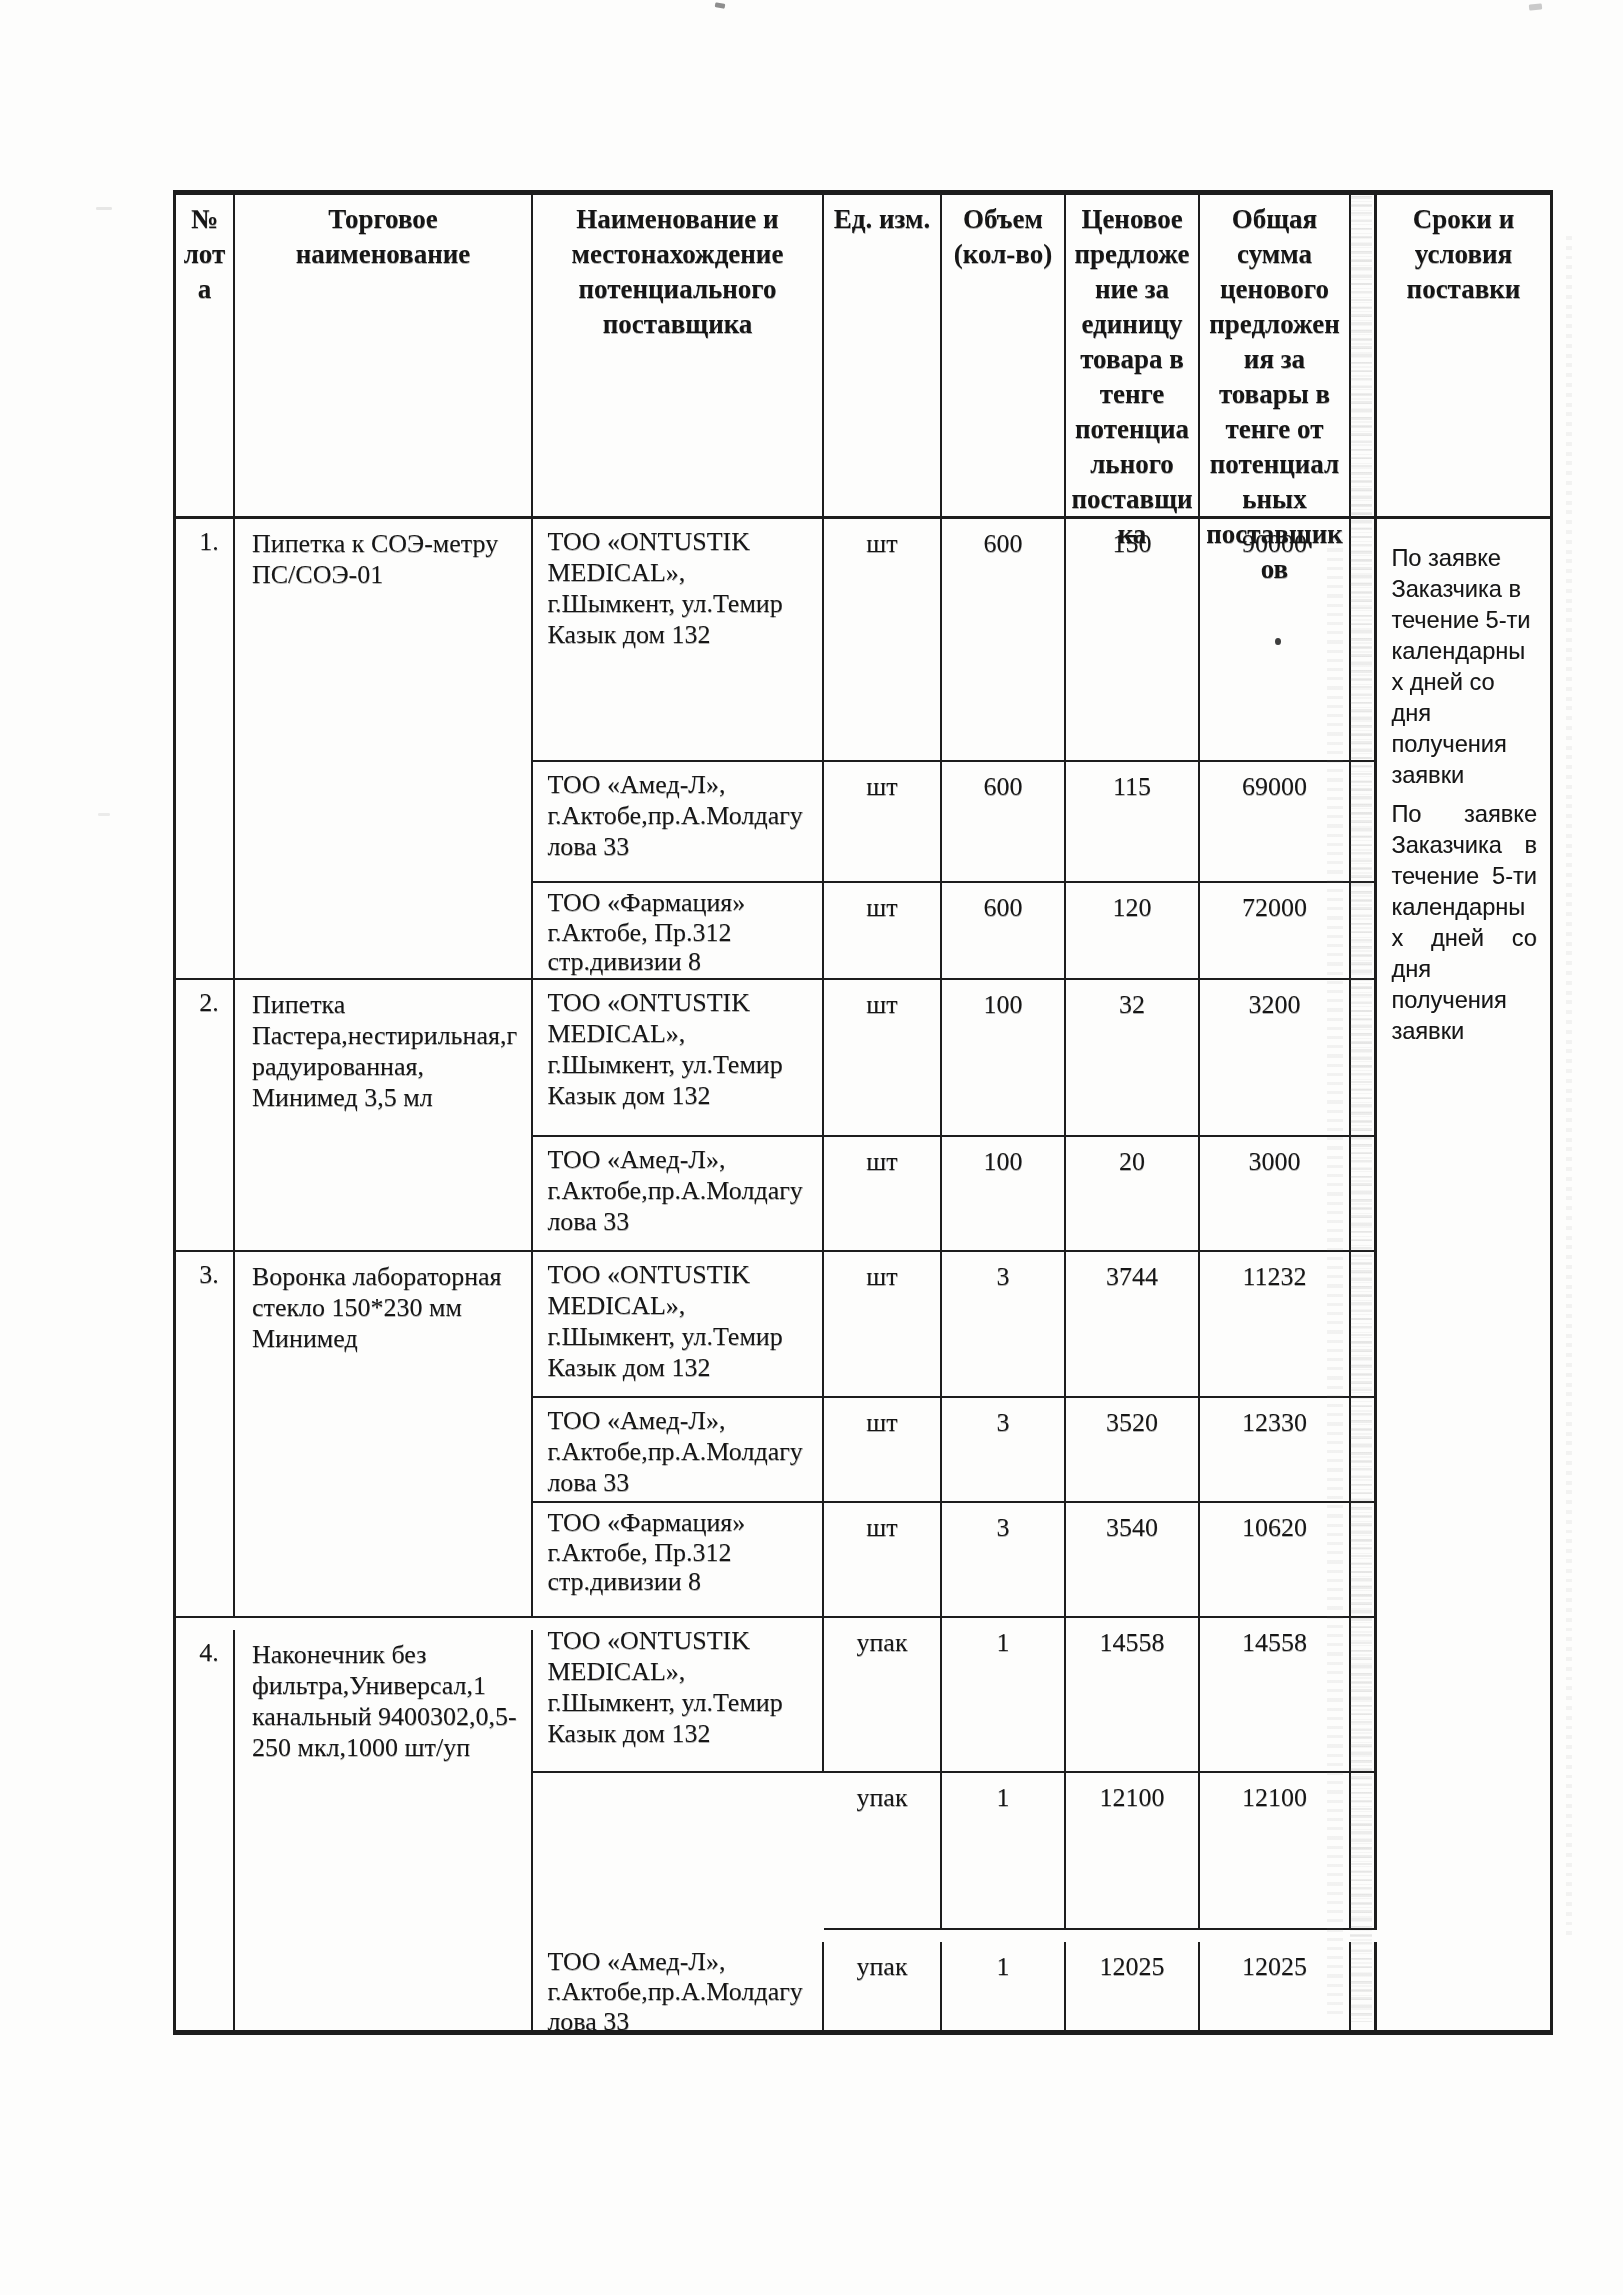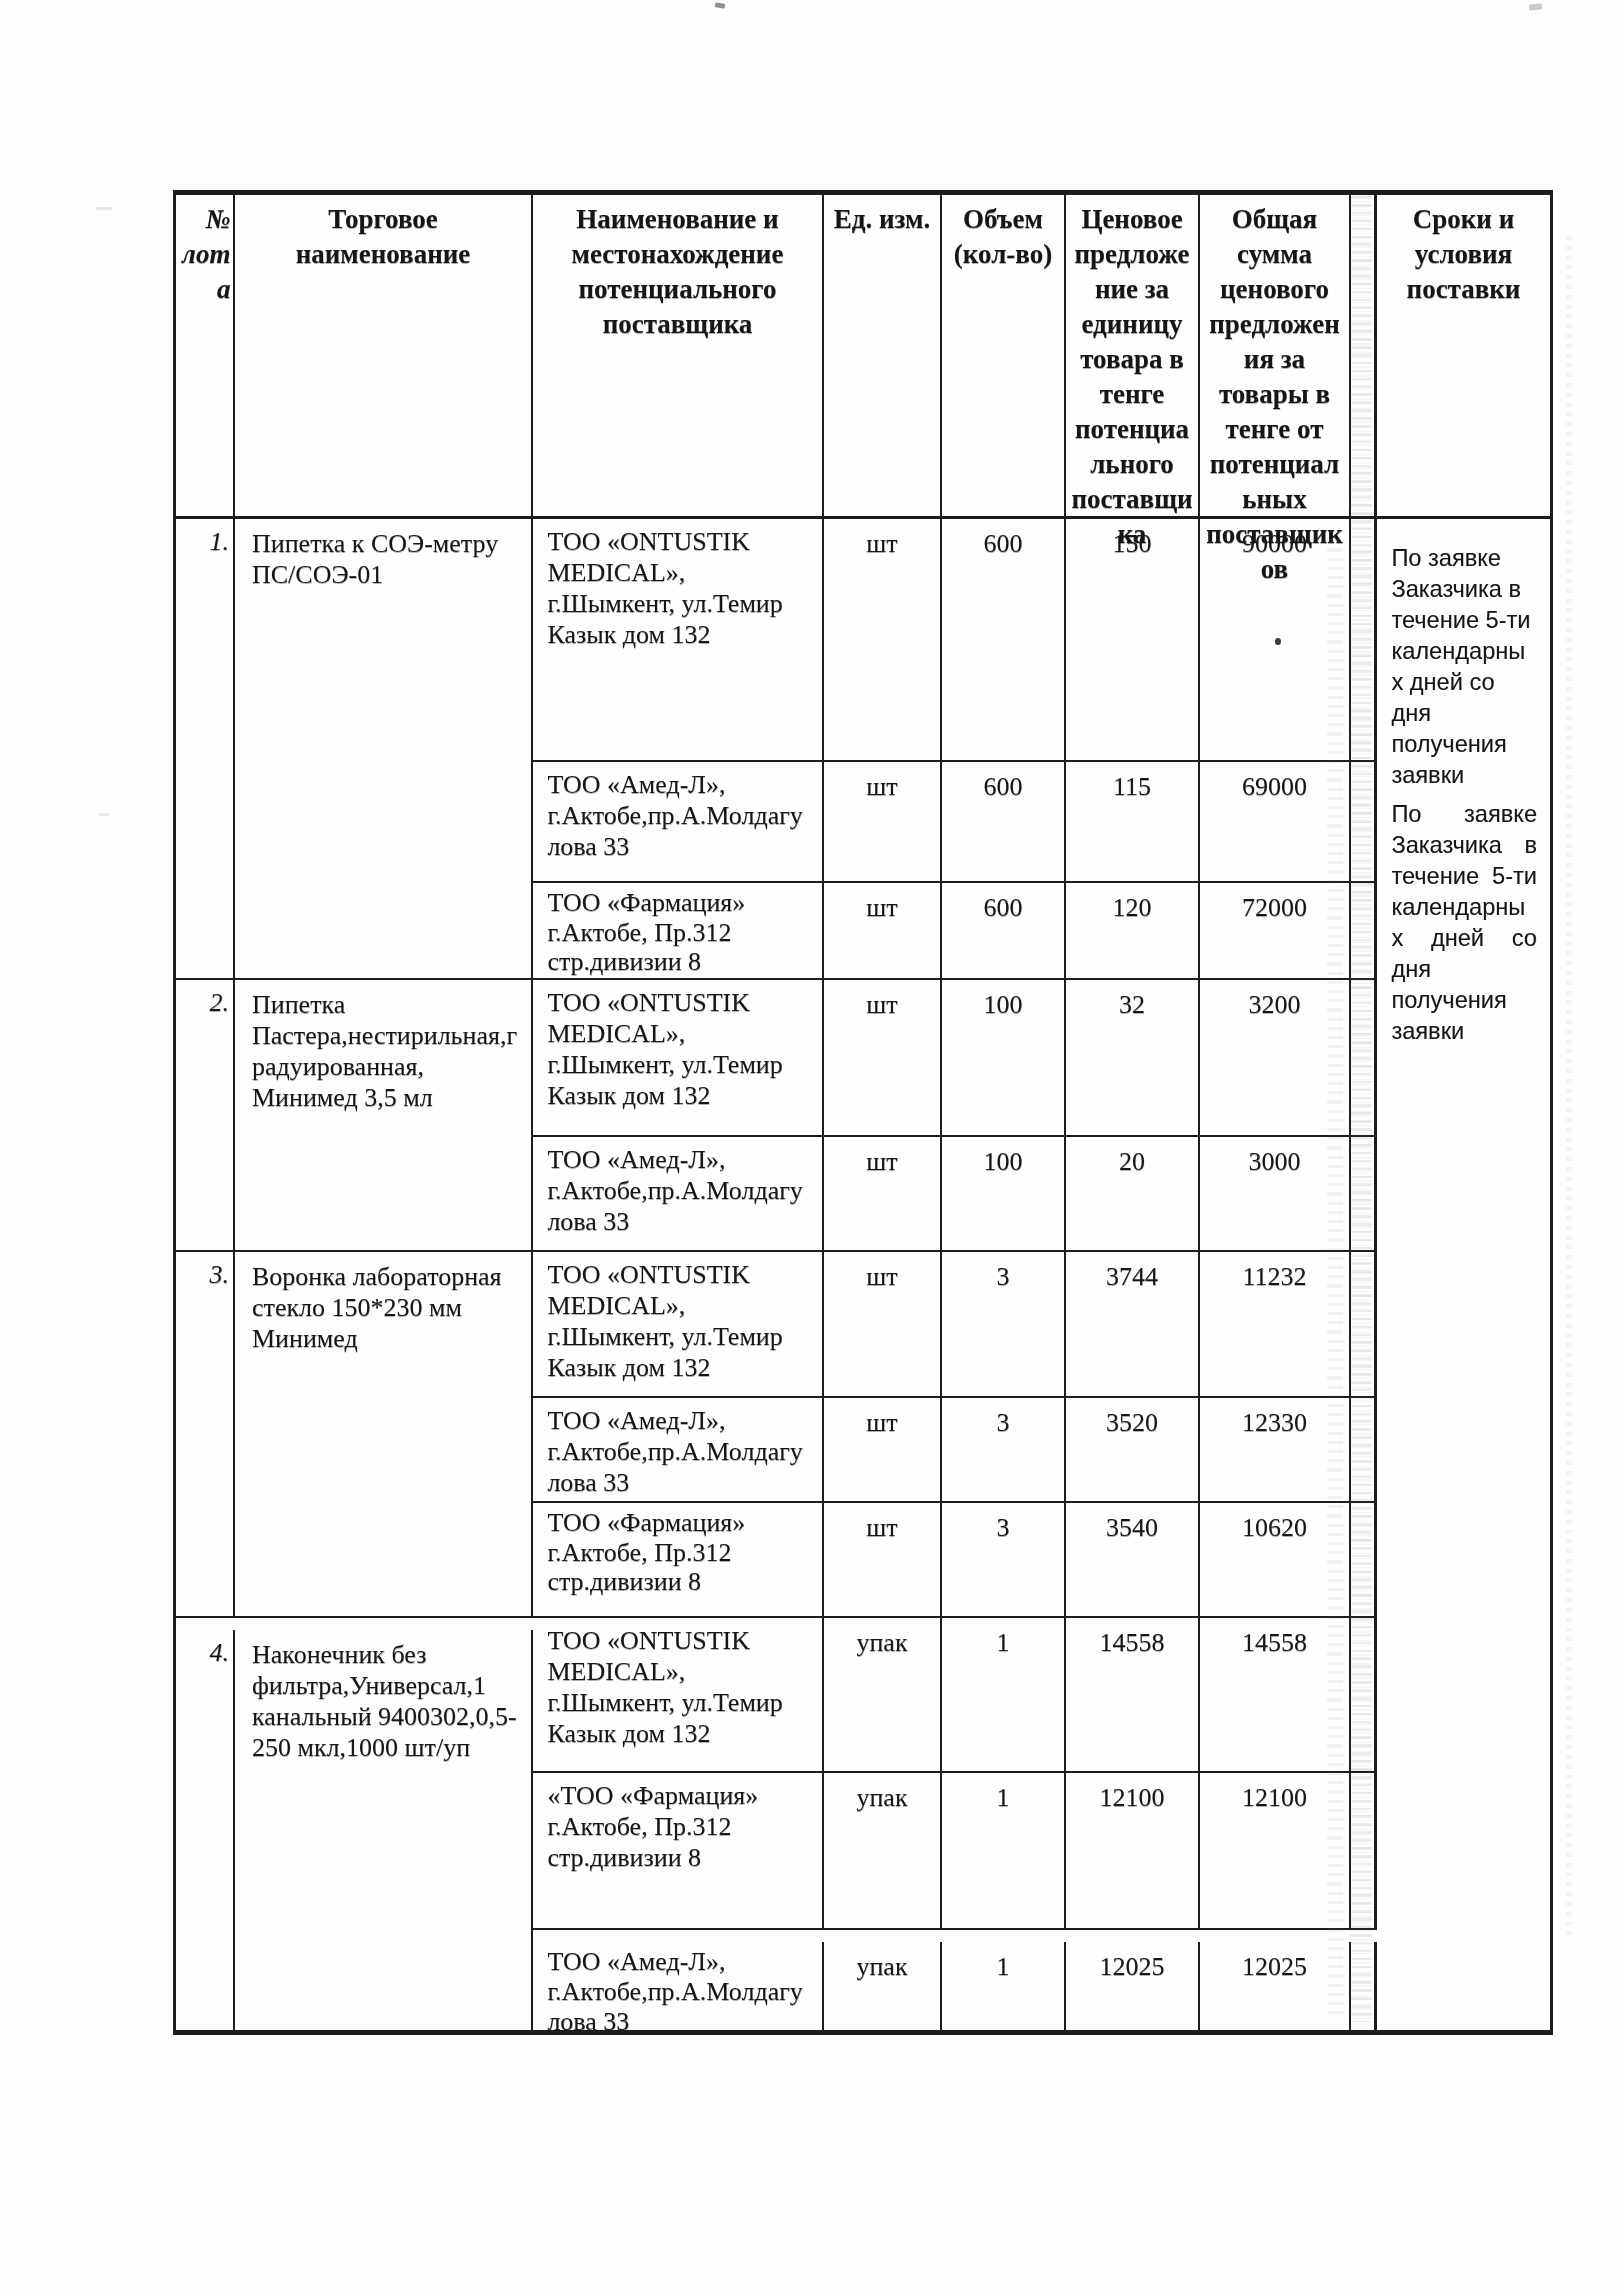--- a/index.html
+++ b/index.html
@@ -42,21 +42,21 @@
     text-shadow:0.3px 0.5px 0.5px rgba(25,25,25,.33);
   }
   .hd{
     font-weight:bold;
     text-align:center;
     font-size:27px;
     line-height:35px;
     padding:6.5px 5.2px;
     border-bottom-width:3.3px;
   }
-  .numcol{ padding:6.5px 3.9px 6.5px 13px; text-align:right;font-style:italic; }
+  .numcol{ padding:6.5px 3.9px 6.5px 13px; text-align:center; }
   .name-cell{ padding:9.2px 13px 7.9px 17px; }
   .sup{ padding:6.5px 9.2px 6.5px 14.4px; }
   .val{ text-align:center; padding:8.5px 3.9px; }
   .gapc{ padding:0; border-right-width:3.3px; }
   .rnone{ border-right:0; }
   .last{ border-bottom:0;margin-top:12px; }
   .terms-cell{
     border-right:0;border-bottom:0;
     font-family:"Liberation Sans","DejaVu Sans",sans-serif;
     font-size:23.6px;
@@ -176,21 +176,20 @@
     <div class="c numcol last" style="grid-area:10/1/13/2">4.</div>
     <div class="c name-cell last" style="grid-area:10/2/13/3">Наконечник без фильтра,Универсал,1 канальный 9400302,0,5-250 мкл,1000 шт/уп</div>
 
     <div class="c sup" style="grid-area:10/3">ТОО «ONTUSTIK MEDICAL», г.Шымкент, ул.Темир Казык дом 132</div>
     <div class="c val" style="grid-area:10/4">упак</div>
     <div class="c val" style="grid-area:10/5">1</div>
     <div class="c val" style="grid-area:10/6">14558</div>
     <div class="c val" style="grid-area:10/7">14558</div>
     <div class="c gapc" style="grid-area:10/8"></div>
 
-    <div class="c sup" style="grid-area:11/3">«ТОО «Фармация» г.Актобе, Пр.312 стр.дивизии 8</div>
     <div class="c val" style="grid-area:11/4">упак</div>
     <div class="c val" style="grid-area:11/5">1</div>
     <div class="c val" style="grid-area:11/6">12100</div>
     <div class="c val" style="grid-area:11/7">12100</div>
     <div class="c gapc" style="grid-area:11/8"></div>
 
     <div class="c sup last" style="grid-area:12/3;line-height:30px;padding-top:5.2px;">ТОО «Амед-Л», г.Актобе,пр.А.Молдагулова 33</div>
     <div class="c val last" style="grid-area:12/4">упак</div>
     <div class="c val last" style="grid-area:12/5">1</div>
     <div class="c val last" style="grid-area:12/6">12025</div>

